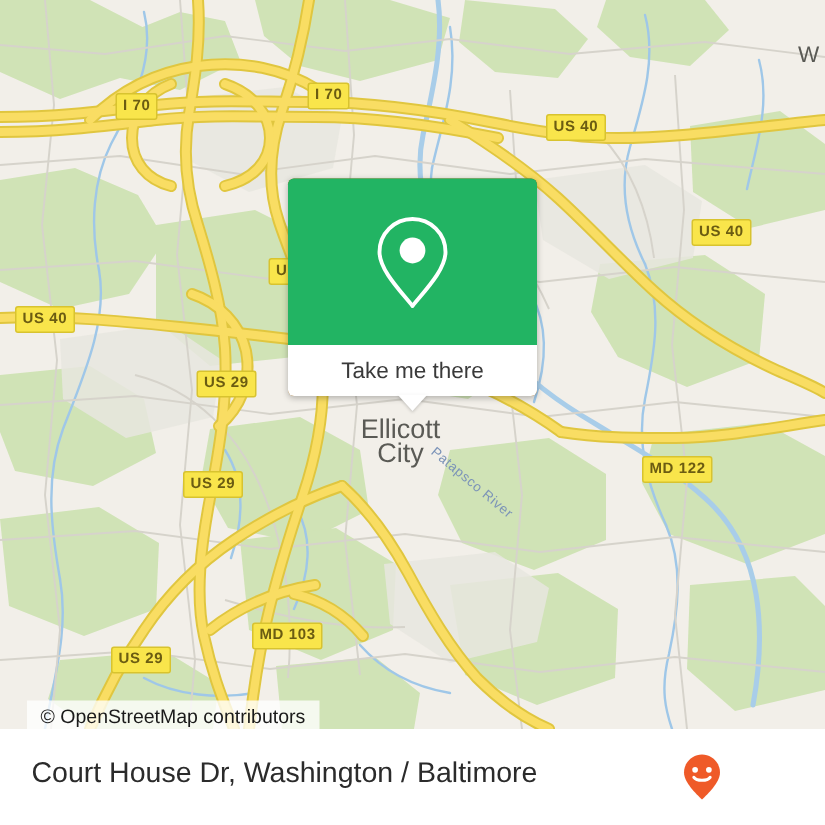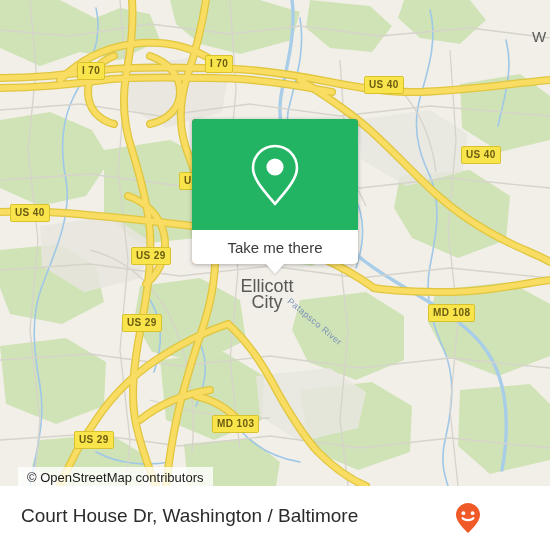--- a/index.html
+++ b/index.html
@@ -336,22 +336,22 @@
     </svg>
 
     <div class="shield" style="left:77px;  top:62px;">I 70</div>
     <div class="shield" style="left:205px; top:55px;">I 70</div>
     <div class="shield" style="left:364px; top:76px;">US 40</div>
     <div class="shield" style="left:461px; top:146px;">US 40</div>
     <div class="shield" style="left:179px; top:172px;">US</div>
     <div class="shield" style="left:10px;  top:204px;">US 40</div>
     <div class="shield" style="left:131px; top:247px;">US 29</div>
     <div class="shield" style="left:122px; top:314px;">US 29</div>
-    <div class="shield" style="left:428px; top:304px;">MD 108</div>
-    <div class="shield" style="left:168px; top:415px;margin-left:44px;">MD 103</div>
+    <div class="shield" style="left:428px; top:304px;">MD 122</div>
+    <div class="shield" style="left:168px; top:415px;">MD 103</div>
     <div class="shield" style="left:74px;  top:431px;">US 29</div>
 
     <div class="place-label" style="left:235px; top:278px; width:64px; line-height:16px;">Ellicott
 City</div>
     <div class="edge-label" style="left:532px; top:28px;">W</div>
 
     <div class="river-label" style="left:292px; top:296px; transform: rotate(40deg); transform-origin: left top;">Patapsco River</div>
 
     <div class="callout">
       <div class="callout-top">

